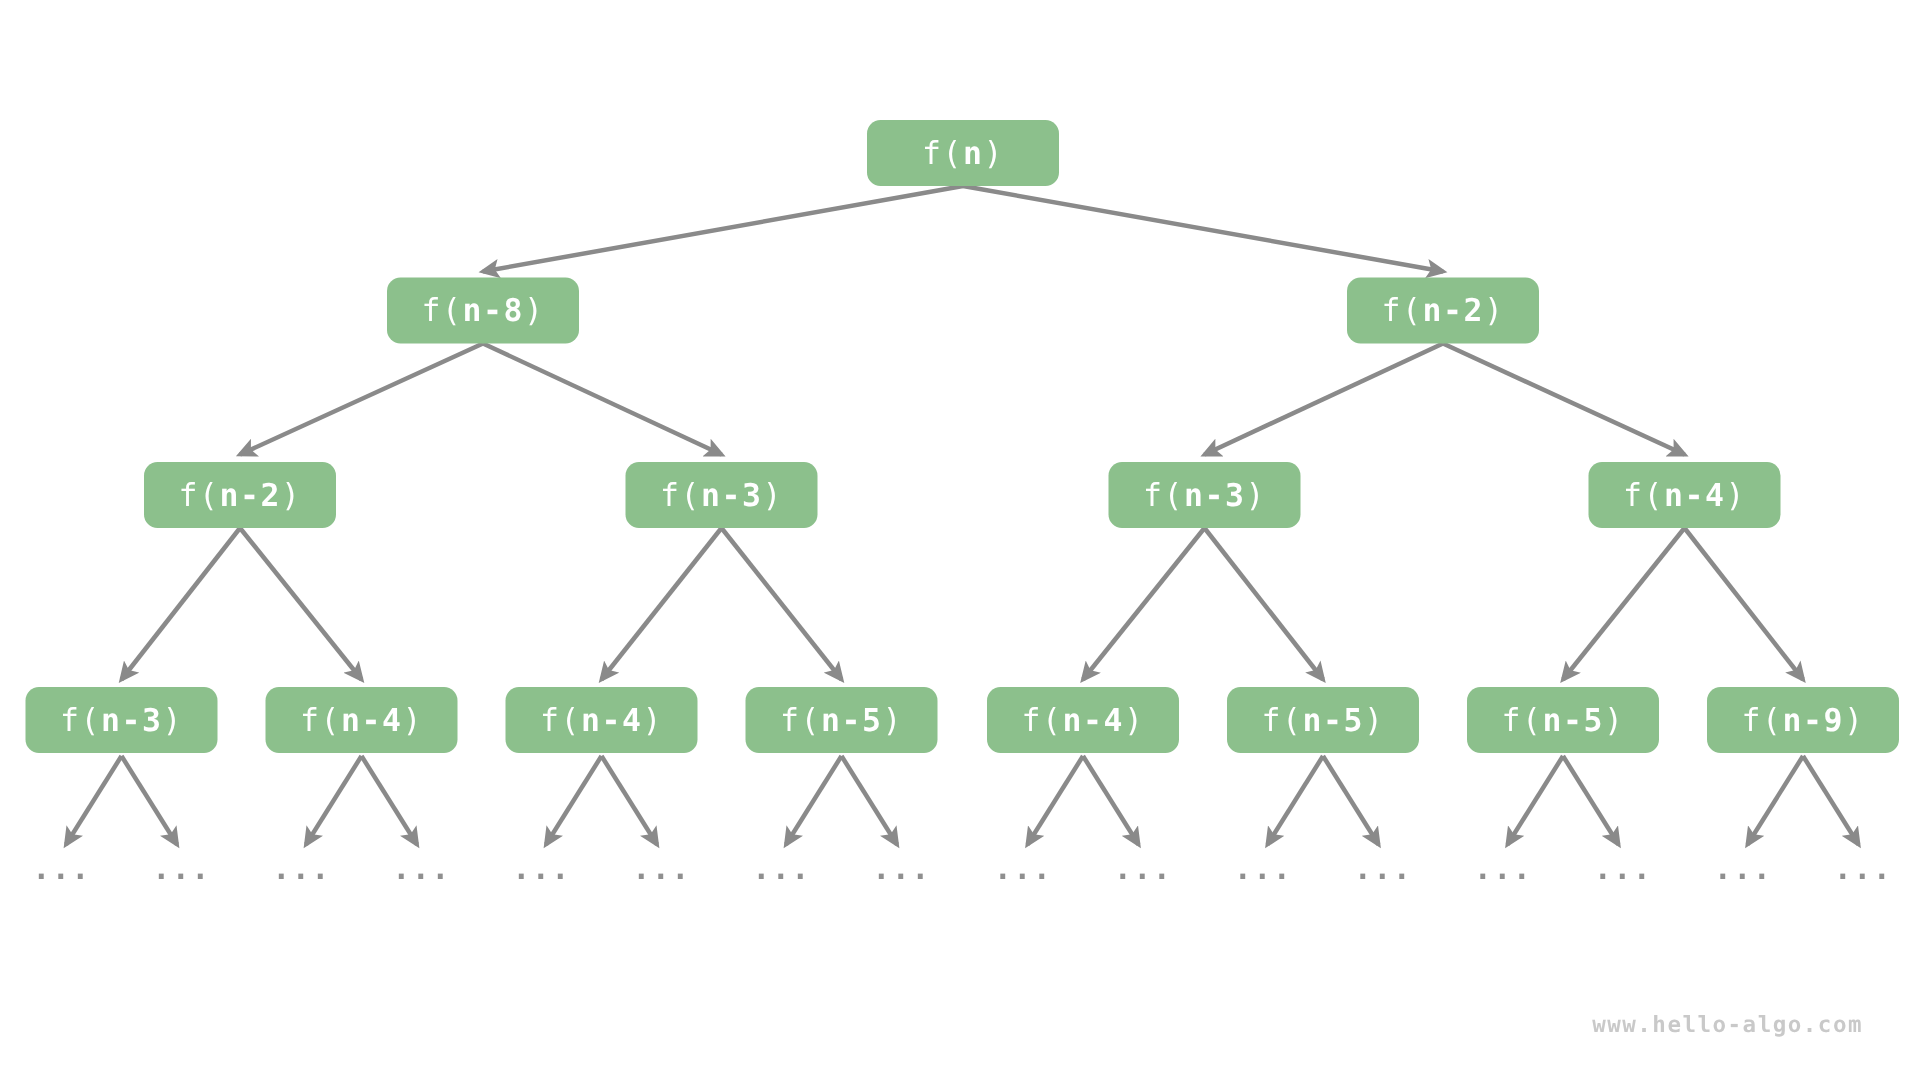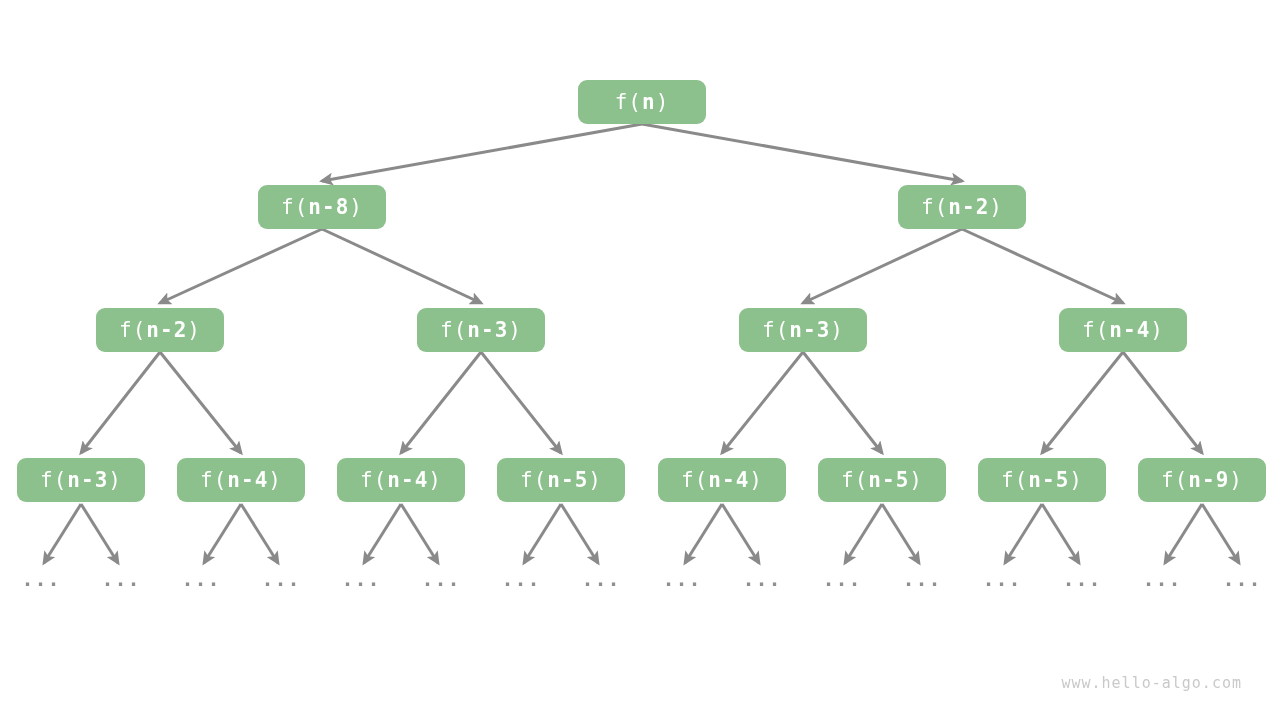--- a/index.html
+++ b/index.html
@@ -29,21 +29,21 @@
   }
   .node .arg{font-weight:bold;}
   .leaf{
     position:absolute;width:44px;height:24px;top:567px;
     text-align:center;
     color:var(--ellipsis);
     font-size:20px;font-weight:bold;line-height:24px;letter-spacing:1px;
   }
   .watermark{
     position:absolute;right:38px;top:674px;
-    color:var(--watermark);font-size:15px;letter-spacing:1px;
+    color:var(--watermark);font-size:15px;letter-spacing:1px;font-weight:bold;
   }
 </style>
 </head>
 <body>
 
 <div class="canvas">
 
   <svg class="edges" viewBox="0 0 1280 720" xmlns="http://www.w3.org/2000/svg">
     <defs>
       <marker id="ah" markerUnits="userSpaceOnUse" markerWidth="15" markerHeight="13" refX="11" refY="6.5" orient="auto">

